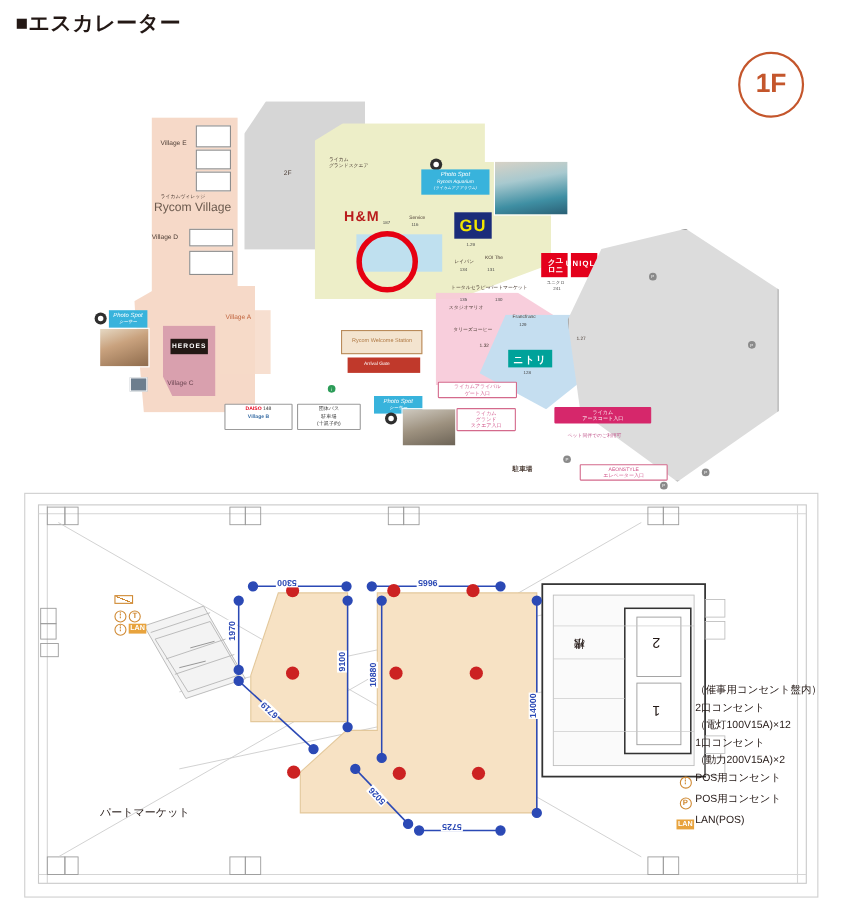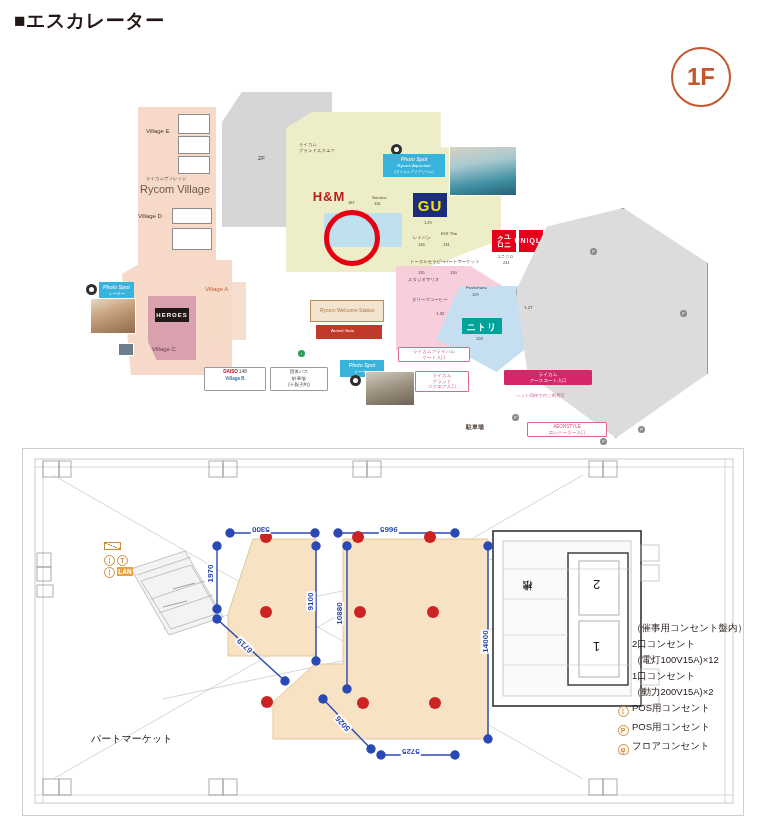--- a/index.html
+++ b/index.html
@@ -445,16 +445,16 @@
 
   <div class="lg-row">
     <span class="lg-sym"><span class="cir-sym">⦙</span></span>
     <span class="lg-txt">POS用コンセント</span>
   </div>
   <div class="lg-row">
     <span class="lg-sym"><span class="cir-sym">P</span></span>
     <span class="lg-txt">POS用コンセント</span>
   </div>
   <div class="lg-row">
-    <span class="lg-sym"><span class="floorc-sym">φ</span></span>
-    <span class="lg-txt">フロアコンセント</span>
+    <span class="lg-sym"><span class="lan-sym">LAN</span></span>
+    <span class="lg-txt">LAN(POS)</span>
   </div>
 </div>
 
 </body></html>

